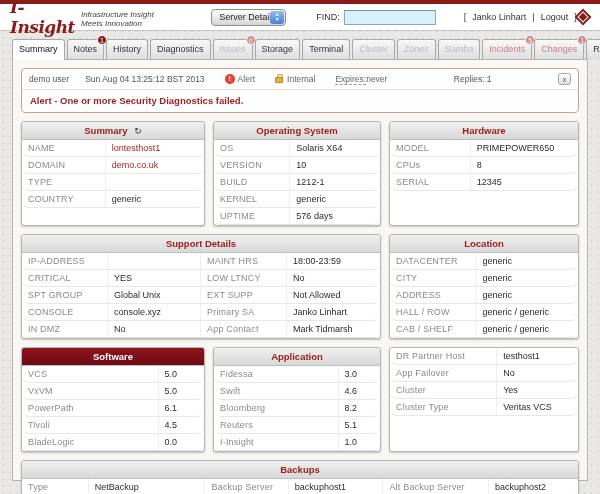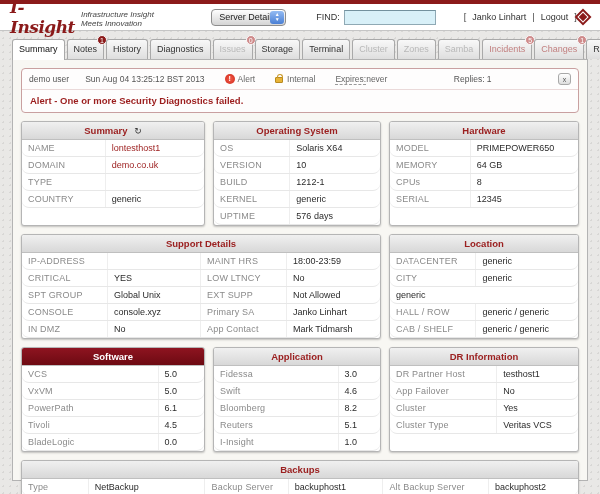--- a/index.html
+++ b/index.html
@@ -40,21 +40,21 @@
     background:#fff; display:flex; align-items:center; justify-content:center; }
   .d-inner { width:6px; height:6px; background:#8b1a1a; }
   
   .tabwrap { margin:8px 12px 0; display:flex; align-items:flex-end; position:relative; z-index:2; white-space:nowrap; }
   .tab {
     background:linear-gradient(#f8f8f8,#dedede); border:1px solid #a9a9a9; border-bottom:none;
     border-radius:3px 3px 0 0; padding:4px 6px 5px; margin-right:2px; font-size:9px; color:#333;
     position:relative; cursor:pointer;
   }
   .tab.active { background:#fff; color:#111; margin-bottom:-1px; padding-bottom:6px; z-index:3; }
-  .tab.disabled { color:#b8b8b8; }
+  .tab.disabled { color:#b8b8b8;font-style:italic; }
   .tab.alert { color:#c28181; }
   .badge {
     position:absolute; top:-5px; right:-4px; min-width:10px; height:10px; border-radius:6px;
     font-size:7px; line-height:9px; text-align:center; color:#fff; padding:0 1px; border:1px solid #fbfbfb;
   }
   .badge.dark { background:#8b1a1a; }
   .badge.pink { background:#cf8b8b; }
   
   .card {
     margin:0 12px; background:#f8f7f3; border:1px solid #b3b3b3; height:422px;
@@ -227,24 +227,20 @@
     </div>
 
     <div class="panel p-hw">
       <div class="phead">Hardware</div>
       <div class="rows rows-min">
           <div class="prow">
             <span class="lbl">MODEL</span>
             <span class="val">PRIMEPOWER650</span>
           </div>
           <div class="prow">
-            <span class="lbl">MEMORY</span>
-            <span class="val">64 GB</span>
-          </div>
-          <div class="prow">
             <span class="lbl">CPUs</span>
             <span class="val">8</span>
           </div>
           <div class="prow">
             <span class="lbl">SERIAL</span>
             <span class="val">12345</span>
           </div>
         </div>
     </div>
 
@@ -289,20 +285,21 @@
       <div class="rows">
           <div class="prow">
             <span class="lbl">DATACENTER</span>
             <span class="val">generic</span>
           </div>
           <div class="prow">
             <span class="lbl">CITY</span>
             <span class="val">generic</span>
           </div>
           <div class="prow">
+            <span class="lbl">ADDRESS</span>
             <span class="val">generic</span>
           </div>
           <div class="prow">
             <span class="lbl">HALL / ROW</span>
             <span class="val">generic / generic</span>
           </div>
           <div class="prow">
             <span class="lbl">CAB / SHELF</span>
             <span class="val">generic / generic</span>
           </div>
@@ -355,21 +352,20 @@
             <span class="val">5.1</span>
           </div>
           <div class="prow">
             <span class="lbl">I-Insight</span>
             <span class="val">1.0</span>
           </div>
         </div>
     </div>
 
     <div class="panel p-dr">
-      <div class="phead">DR Information</div>
       <div class="rows">
           <div class="prow">
             <span class="lbl">DR Partner Host</span>
             <span class="val">testhost1</span>
           </div>
           <div class="prow">
             <span class="lbl">App Failover</span>
             <span class="val">No</span>
           </div>
           <div class="prow">

